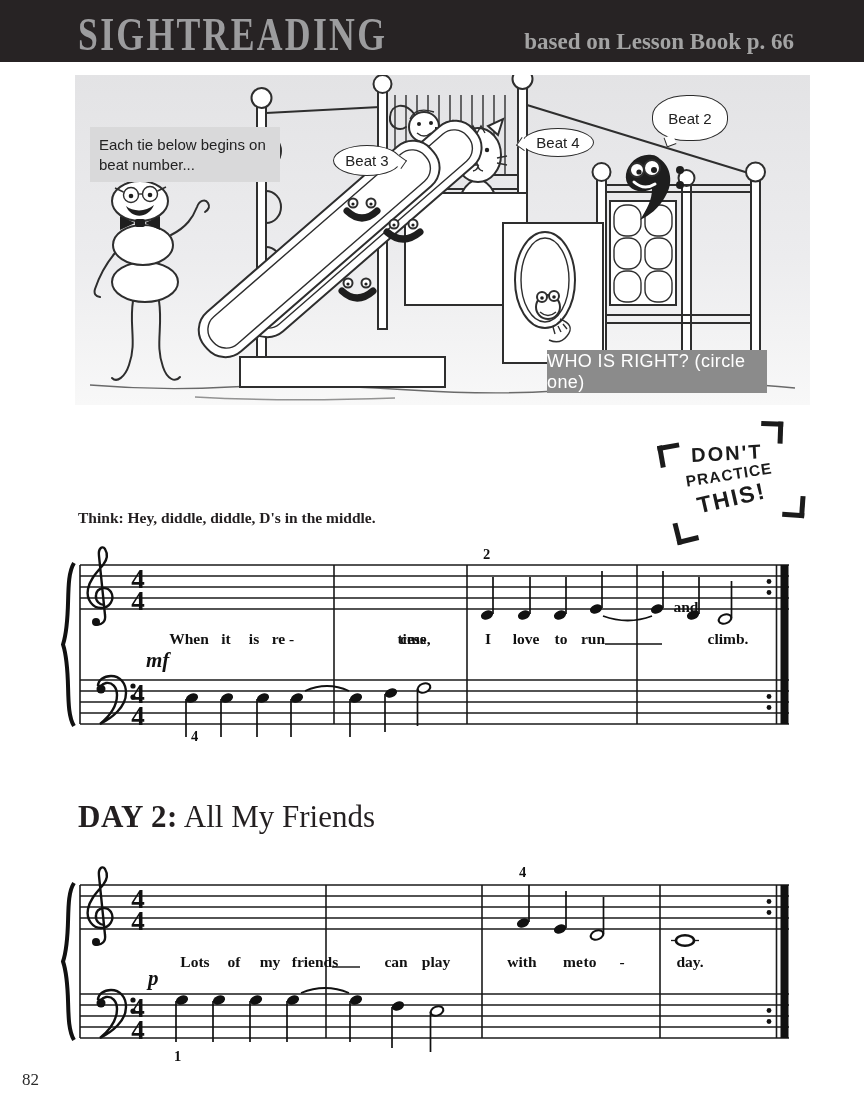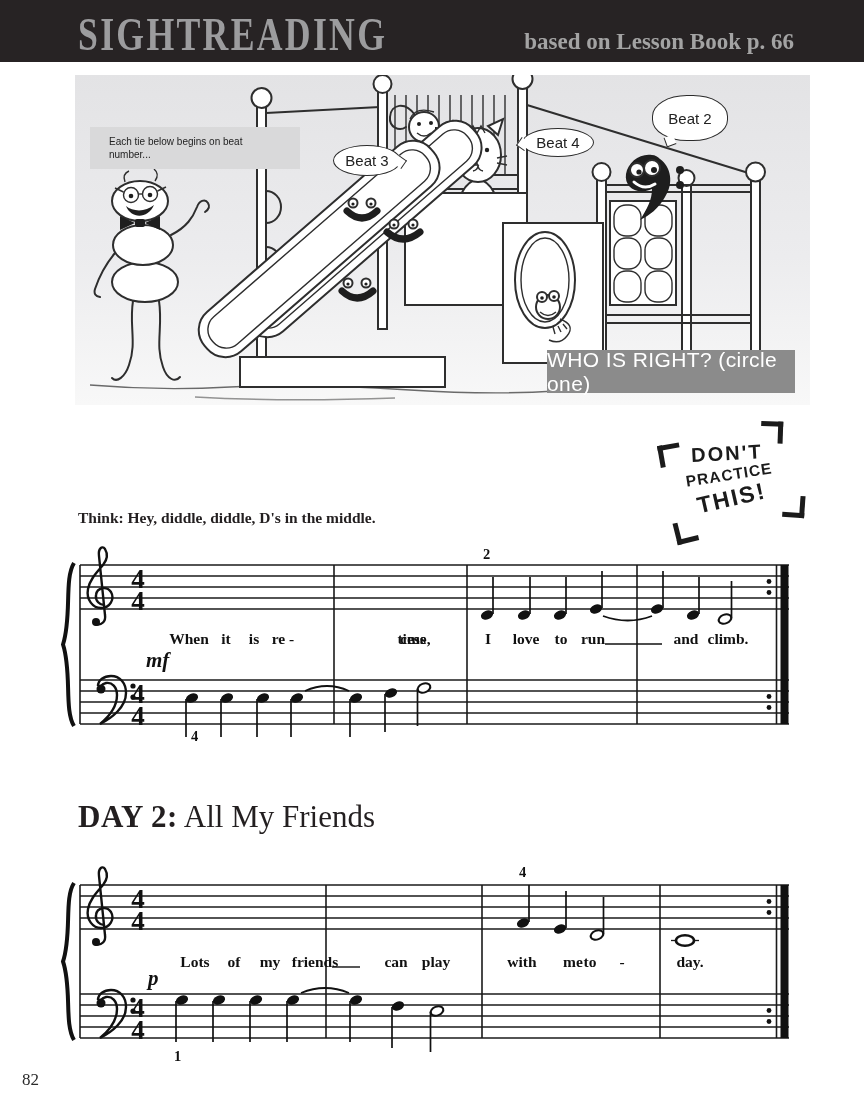--- a/index.html
+++ b/index.html
@@ -12,36 +12,36 @@
           padding:0 70px 7px 78px;box-sizing:border-box;}
   .hdr-title{font-weight:bold;font-size:47px;line-height:.85;color:#9c9c9e;letter-spacing:3px;
              transform:scaleX(.76);transform-origin:left bottom;white-space:nowrap;}
   .hdr-sub{font-weight:bold;font-size:23px;color:#a3a3a3;white-space:nowrap;}
 
   
   .scene{position:absolute;left:75px;top:75px;width:735px;height:330px;
          background:linear-gradient(180deg,#e3e3e5 0%,#ececee 55%,#f8f8f8 100%);}
   .scene svg{position:absolute;left:0;top:0;}
   .caption{position:absolute;left:15px;top:52px;width:172px;background:#d9d9da;color:#232323;
-           font-family:"Liberation Sans",sans-serif;font-size:10px;line-height:1.3;padding:8px 19px;}
+           font-family:"Liberation Sans",sans-serif;font-size:15px;line-height:1.3;padding:8px 9px;}
   .bubble{position:absolute;background:#fff;border:1.7px solid #2b2b2b;border-radius:50%;
           display:flex;align-items:center;justify-content:center;color:#222;
           font-family:"Liberation Sans",sans-serif;font-size:15px;}
   .bubble::after{content:'';position:absolute;width:9px;height:9px;background:#fff;}
   .b3{left:258px;top:70px;width:66px;height:29px;}
   .b3::after{right:-5px;top:11px;border-right:1.7px solid #2b2b2b;border-top:1.7px solid #2b2b2b;
              transform:rotate(35deg);}
   .b4{left:447px;top:53px;width:70px;height:27px;}
   .b4::after{left:-5px;top:10px;border-left:1.7px solid #2b2b2b;border-bottom:1.7px solid #2b2b2b;
              transform:rotate(35deg);}
   .b2{left:577px;top:20px;width:74px;height:44px;border-radius:46%;}
   .b2::after{left:12px;bottom:-6px;border-left:1.7px solid #2b2b2b;border-bottom:1.7px solid #2b2b2b;
              transform:rotate(-20deg);}
-  .who{position:absolute;left:472px;top:275px;width:248px;height:43px;background:#8b8b8b;
-       color:#fff;font-family:"Liberation Sans",sans-serif;font-size:21px;letter-spacing:.4px;
+  .who{position:absolute;left:472px;top:275px;width:220px;height:43px;background:#8b8b8b;
+       color:#fff;font-family:"Liberation Sans",sans-serif;font-size:18px;letter-spacing:.4px;
        display:flex;align-items:center;justify-content:center;}
 
   
   .day-title{position:absolute;left:78px;font-size:31px;white-space:nowrap;}
   .day-title .b{font-weight:bold;letter-spacing:.5px;}
   .think{position:absolute;left:78px;top:509px;font-weight:bold;font-size:15.5px;}
 
   
   .stamp{position:absolute;left:662px;top:430px;width:136px;height:106px;transform:rotate(-6deg);
          font-family:"Liberation Sans",sans-serif;font-weight:bold;color:#1b1b1b;}
@@ -363,21 +363,21 @@
   <span class="lyr" style="left:189px;top:630px;">When</span>
   <span class="lyr" style="left:226px;top:630px;">it</span>
   <span class="lyr" style="left:254px;top:630px;">is</span>
   <span class="lyr" style="left:283px;top:630px;">re -</span>
   <span class="lyr" style="left:379px;top:630px;margin-left:34px;">cess</span>
   <span class="lyr" style="left:414px;top:630px;">time,</span>
   <span class="lyr" style="left:488px;top:630px;">I</span>
   <span class="lyr" style="left:526px;top:630px;">love</span>
   <span class="lyr" style="left:561px;top:630px;">to</span>
   <span class="lyr" style="left:593px;top:630px;">run</span>
-  <span class="lyr" style="left:686px;top:630px;">and</span>
+  <span class="lyr" style="left:686px;top:598px;">and</span>
   <span class="lyr" style="left:728px;top:630px;">climb.</span>
 
   <div class="day-title" style="top:799px;">
     <span class="b">DAY 2:</span>
     <span>All My Friends</span>
   </div>
 
   <svg style="position:absolute;left:60px;top:865px;" width="740" height="215" viewBox="0 0 740 215">
     <path d="M14,18 C4,33 12,70 3,96.5 C12,123 4,158 14,175" fill="none" stroke="#111" stroke-width="4"></path>
     <line class="bar" x1="20" y1="20" x2="20" y2="173" stroke-width="1.8"></line>

